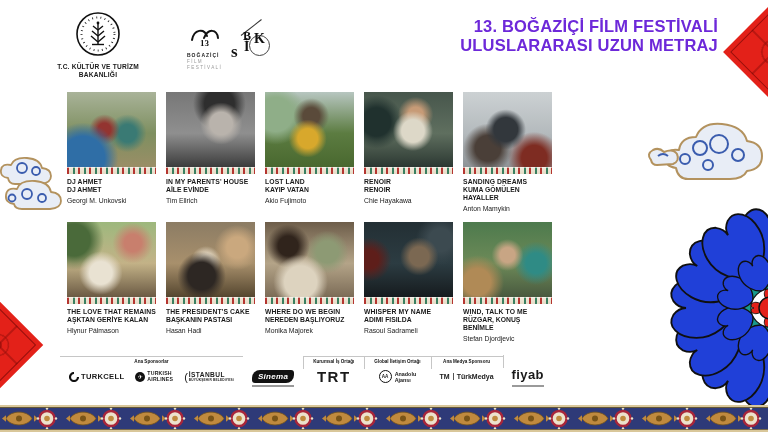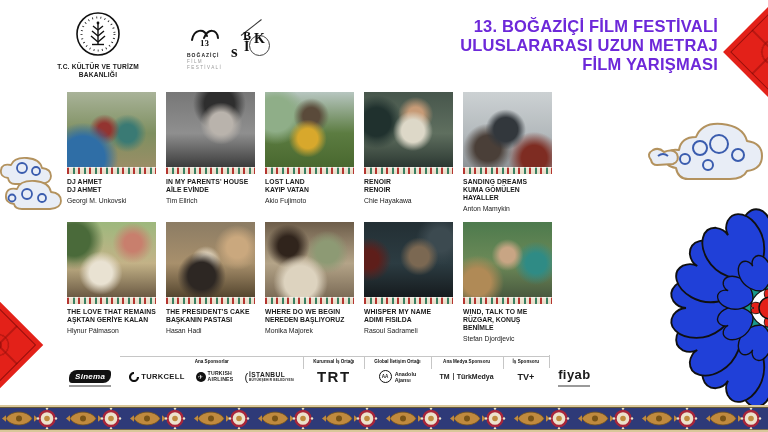--- a/index.html
+++ b/index.html
@@ -127,21 +127,20 @@
     <span class="slash"></span>
     <span class="l-s">s</span>
     <span class="l-b">B</span>
     <span class="l-k">K</span>
     <span class="l-i">İ</span>
   </div>
 
   <div class="title-block">
     <div class="t1">13. BOĞAZİÇİ FİLM FESTİVALİ</div>
     <div class="t2">ULUSLARARASI UZUN METRAJ</div>
-    <div class="t3">FİLM YARIŞMASI</div>
   </div>
 
   <div class="films-grid">
     <div class="film-card">
       <div class="f-still" style="background: radial-gradient(circle at 18% 88%, rgb(47, 110, 166) 0px, rgb(47, 110, 166) 22%, rgba(0, 0, 0, 0) 36%), radial-gradient(circle at 42% 50%, rgb(147, 52, 48) 0px, rgb(147, 52, 48) 10%, rgba(0, 0, 0, 0) 24%), radial-gradient(circle at 68% 55%, rgb(58, 122, 116) 0px, rgb(58, 122, 116) 12%, rgba(0, 0, 0, 0) 26%), linear-gradient(rgb(169, 179, 153) 0%, rgb(126, 143, 96) 55%, rgb(154, 142, 102) 100%);"></div>
       <div class="f-ribbon"></div>
       <div class="f-meta">
         <div class="f-en">DJ AHMET</div>
         <div class="f-tr">DJ AHMET</div>
         <div class="f-dir">Georgi M. Unkovski</div>
@@ -233,29 +232,20 @@
       <div class="f-ribbon"></div>
       <div class="f-meta">
         <div class="f-en">WIND, TALK TO ME</div>
         <div class="f-tr">RÜZGAR, KONUŞ BENİMLE</div>
         <div class="f-dir">Stefan Djordjevic</div>
       </div>
     </div>
   </div>
 
   <div class="sponsors">
-
-    <div class="sp-group">
-      <div class="sp-logos pad-top">
-        <span>
-          <span class="sinema-logo">Sinema</span>
-          <span class="microbar"></span>
-        </span>
-      </div>
-    </div>
 
     <div class="sp-group labeled">
       <div class="sp-label">Ana Sponsorlar</div>
       <div class="sp-logos">
         <span style="display:flex;align-items:center;gap:2px;">
           <svg width="10" height="10" viewBox="0 0 10 10">
             <path d="M5,1 a4,4 0 1,0 4,4" fill="none" stroke="#111" stroke-width="2.2"></path>
           </svg>
           <span class="tc-word">TURKCELL</span>
         </span>
@@ -269,20 +259,29 @@
         <span style="display:flex;align-items:center;gap:1px;">
           <span class="ist-paren">(</span>
           <span>
             <div class="ist-word">İSTANBUL</div>
             <div class="ist-sub">BÜYÜKŞEHİR BELEDİYESİ</div>
           </span>
         </span>
       </div>
     </div>
 
+    <div class="sp-group">
+      <div class="sp-logos pad-top">
+        <span>
+          <span class="sinema-logo">Sinema</span>
+          <span class="microbar"></span>
+        </span>
+      </div>
+    </div>
+
     <div class="sp-group labeled sep">
       <div class="sp-label">Kurumsal İş Ortağı</div>
       <div class="sp-logos">
         <span class="trt-word">TRT</span>
       </div>
     </div>
 
     <div class="sp-group labeled sep">
       <div class="sp-label">Global İletişim Ortağı</div>
       <div class="sp-logos" style="gap:3px;">
@@ -295,26 +294,20 @@
     </div>
 
     <div class="sp-group labeled sep">
       <div class="sp-label">Ana Medya Sponsoru</div>
       <div class="sp-logos" style="gap:3px;">
         <span class="tm-icon">TM</span>
         <span class="tm-word">TürkMedya</span>
       </div>
     </div>
 
-    <div class="sp-group labeled sep">
-      <div class="sp-label">İş Sponsoru</div>
-      <div class="sp-logos">
-        <span class="tv-word">TV+</span>
-      </div>
-    </div>
 
 
     <div class="sp-group sep">
       <div class="sp-logos pad-top">
         <span>
           <span class="fiyab-word">fiyab</span>
           <span class="microbar"></span>
         </span>
       </div>
     </div>

